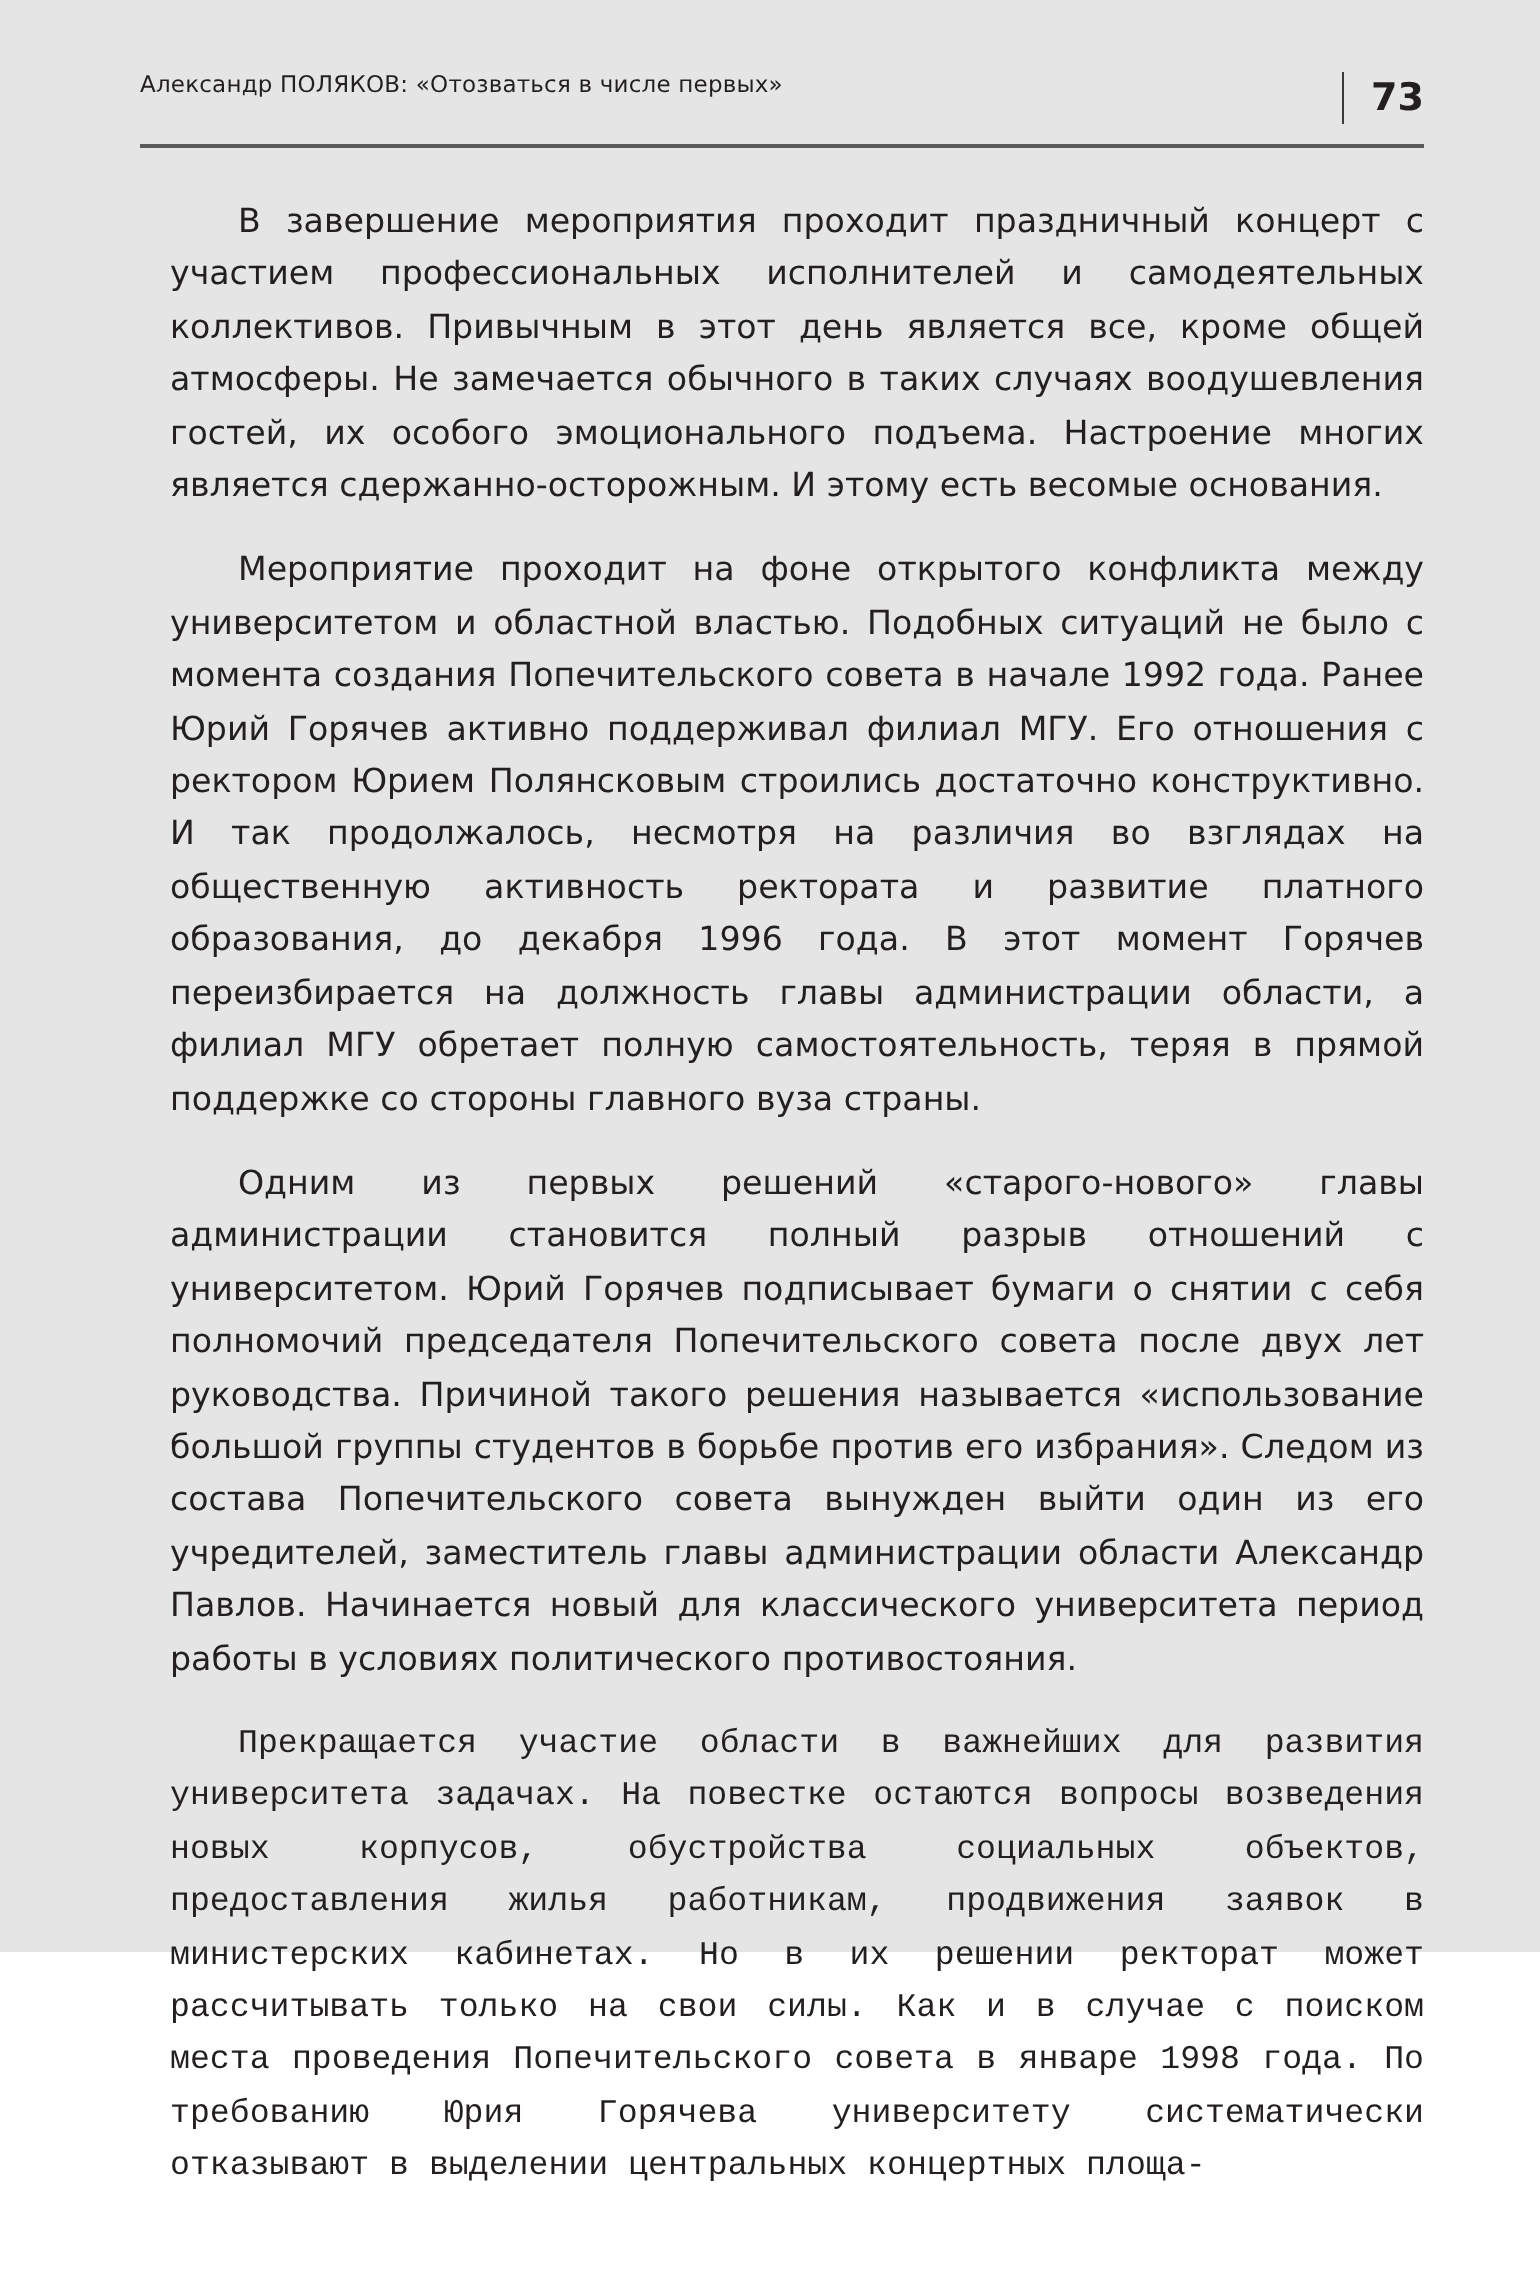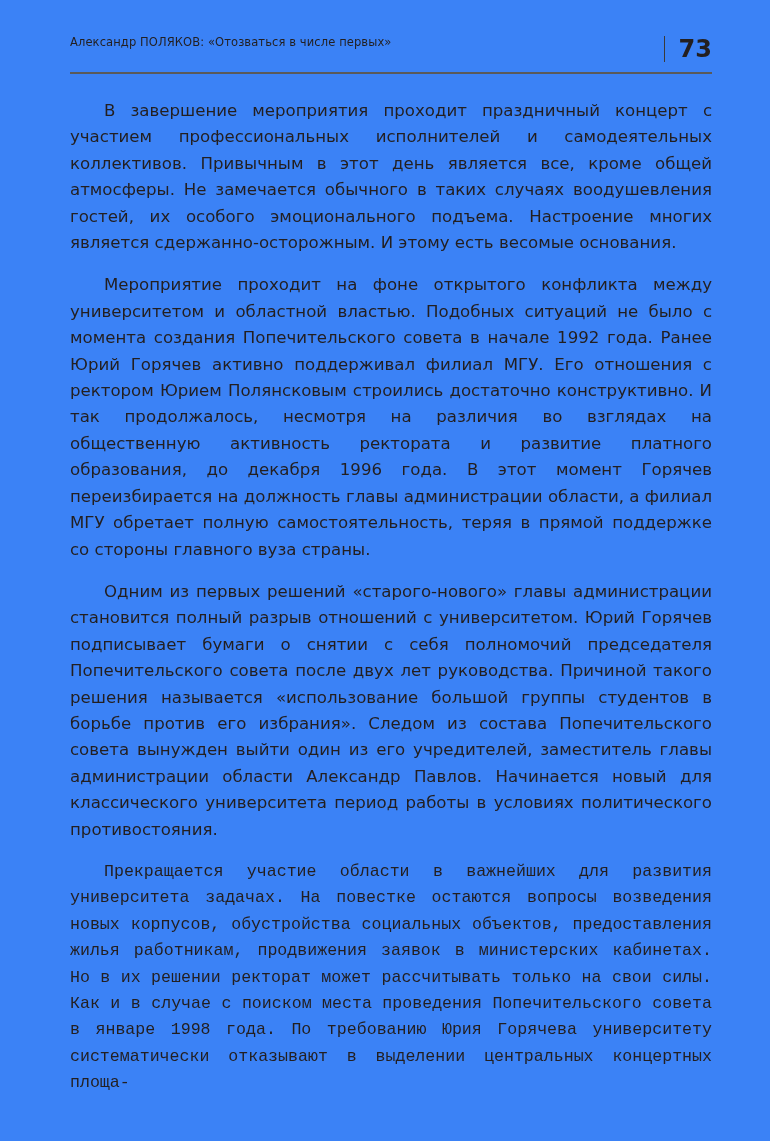--- a/index.html
+++ b/index.html
@@ -11,24 +11,24 @@
     width: 770px;
     height: 1141px;
     font-family: "DejaVu Sans", sans-serif;
     color: #1a1a1a;
     position: relative;
     overflow: hidden;
   }
   .page {
     position: relative;
     width: 770px;
-    height: 1141px;
+    height: 976px;
     box-sizing: border-box;
     padding: 0;
-    background: #3b82f6;
+    background: #e5e5e5;
   }
   .header {
     position: absolute;
     left: 70px;
     right: 58px;
     top: 36px;
     height: 30px;
     display: flex;
     align-items: flex-start;
     justify-content: space-between;
@@ -45,38 +45,38 @@
     align-items: center;
     gap: 14px;
   }
   .folio-rule {
     width: 1px;
     height: 26px;
     background: #3a3a3a;
     display: block;
   }
   .folio {
-    font-size: 24px;
+    font-size: 19px;
     font-weight: bold;
     color: #231f20;
     line-height: 1;
     min-width: 26px;
     text-align: right;
   }
   .header-rule {
     position: absolute;
     left: 70px;
     right: 58px;
     top: 72px;
     height: 2px;
     background: #5a5a5a;
   }
   .body-text {
     position: absolute;
-    left: 70px;
+    left: 85px;
     right: 58px;
     top: 98px;
     font-size: 16.6px;
     line-height: 26.4px;
     color: #231f20;
     text-align: justify;
     text-justify: inter-word;
     hyphens: manual;
   }
   .body-text p {

